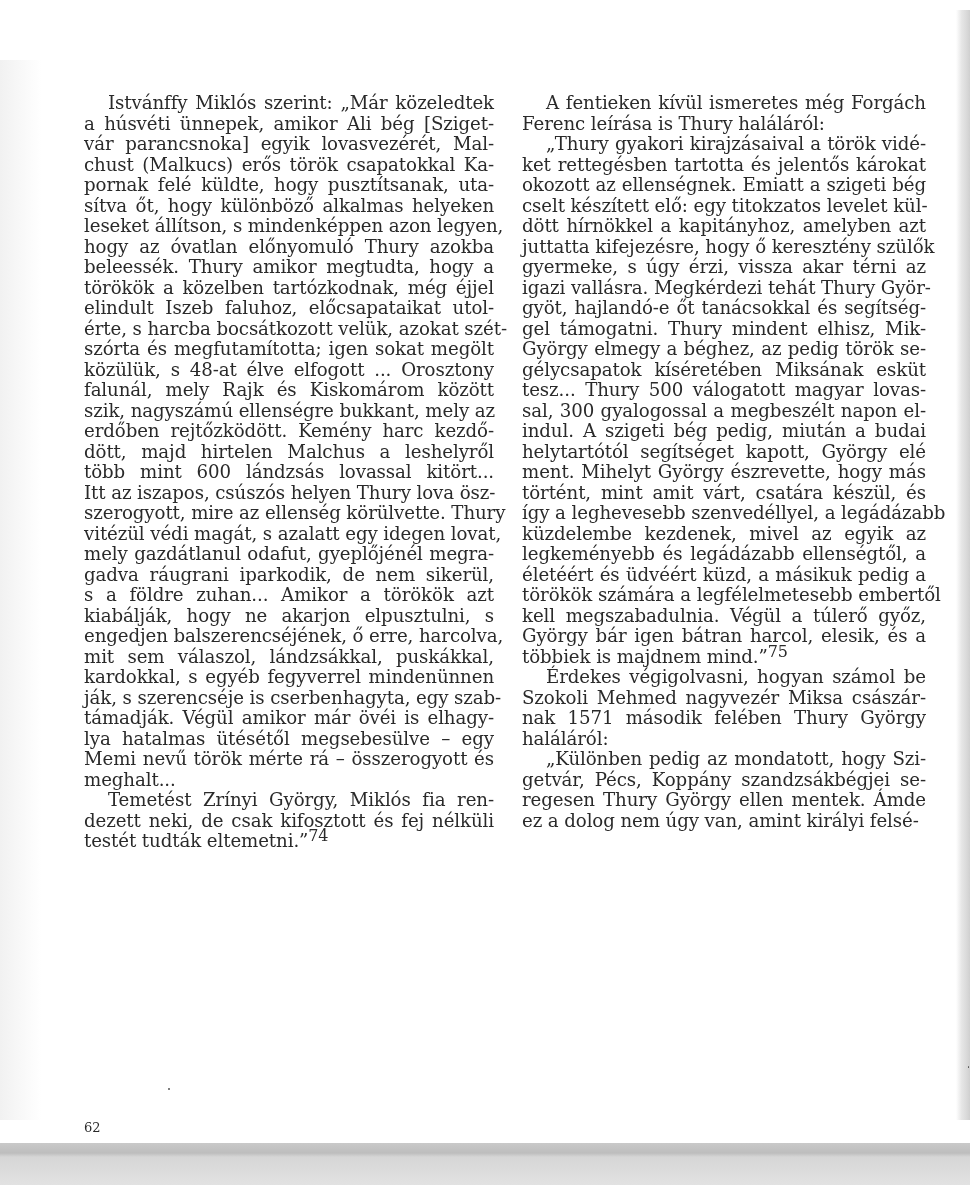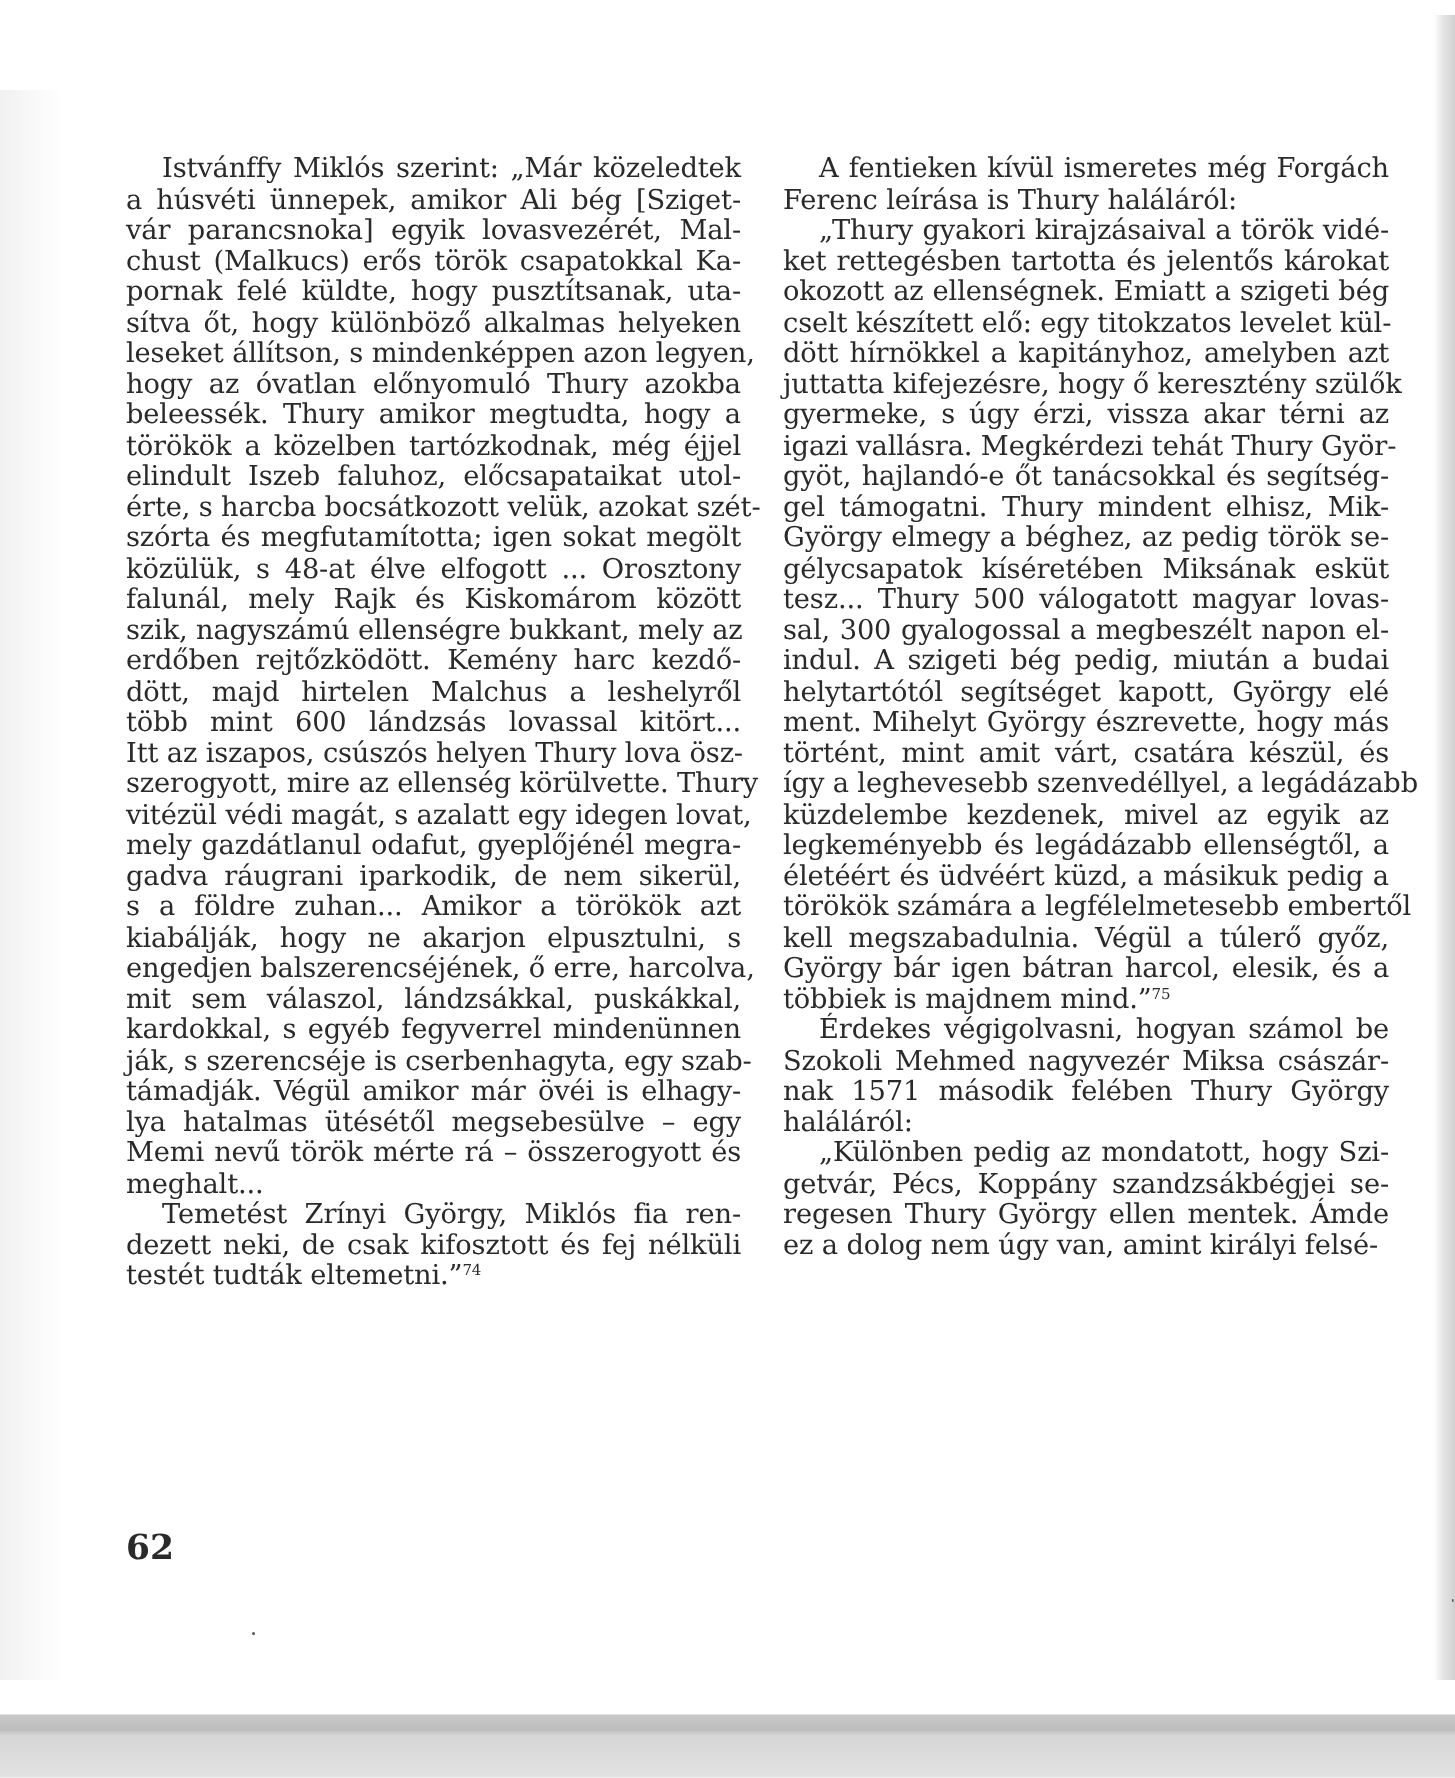--- a/index.html
+++ b/index.html
@@ -28,21 +28,21 @@
       background: linear-gradient(to right, #ffffff, #e6e6e6 40%, #d8d8d8 80%, #cfcfcf);
     }
     .scan-bottom-edge {
       position: absolute;
       left: 0; bottom: 0;
       width: 970px; height: 42px;
       background: linear-gradient(to bottom, #c9c9c9 0px, #bdbdbd 10px, #d6d6d6 14px, #e2e2e2 100%);
     }
     .column {
       position: absolute;
-      top: 103px;
+      top: 93px;
       font-size: 18.2px;
       line-height: 20.5px;
       text-align: justify;
       letter-spacing: -0.1px;
     }
     .column.left {
       left: 84px;
       width: 410px;
     }
     .column.right {
@@ -55,30 +55,29 @@
       text-align-last: justify;
       text-align: justify;
     }
     .line.last {
       text-align-last: left;
     }
     .line.indent {
       padding-left: 24px;
     }
     sup {
-      font-size: 10px;
+      font-size: 16px;
       vertical-align: 6px;
       line-height: 0;
     }
     .page-number {
       position: absolute;
       left: 84px;
-      top: 1018px;
-      font-size: 23px;
-      font-weight: bold;
+      top: 1120px;
+      font-size: 13px;
     }
     .speck {
       position: absolute;
       width: 2px; height: 2px;
       background: #555;
       border-radius: 1px;
     }
   </style>
 </head>
 <body>

